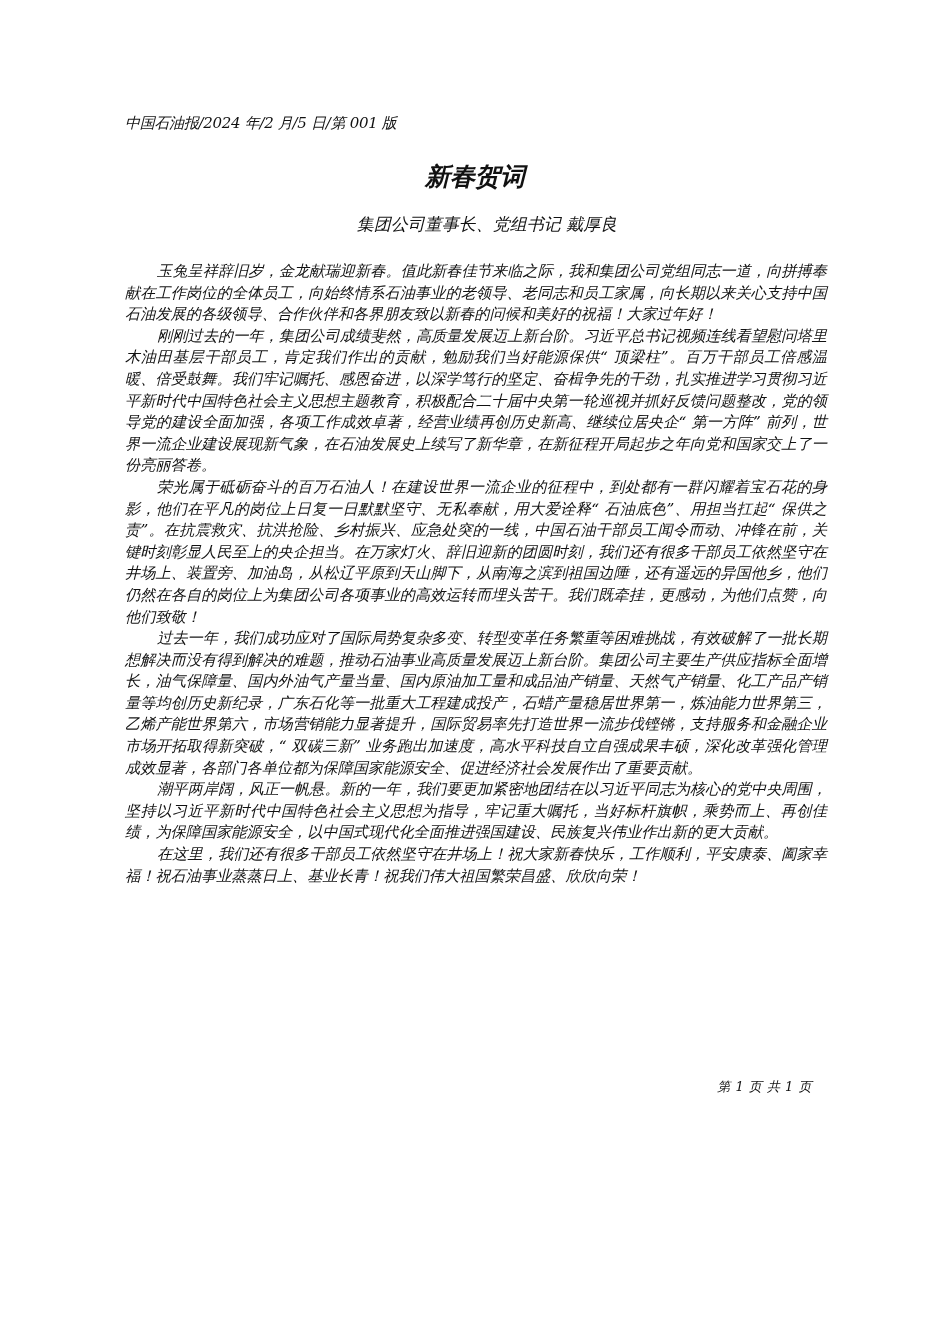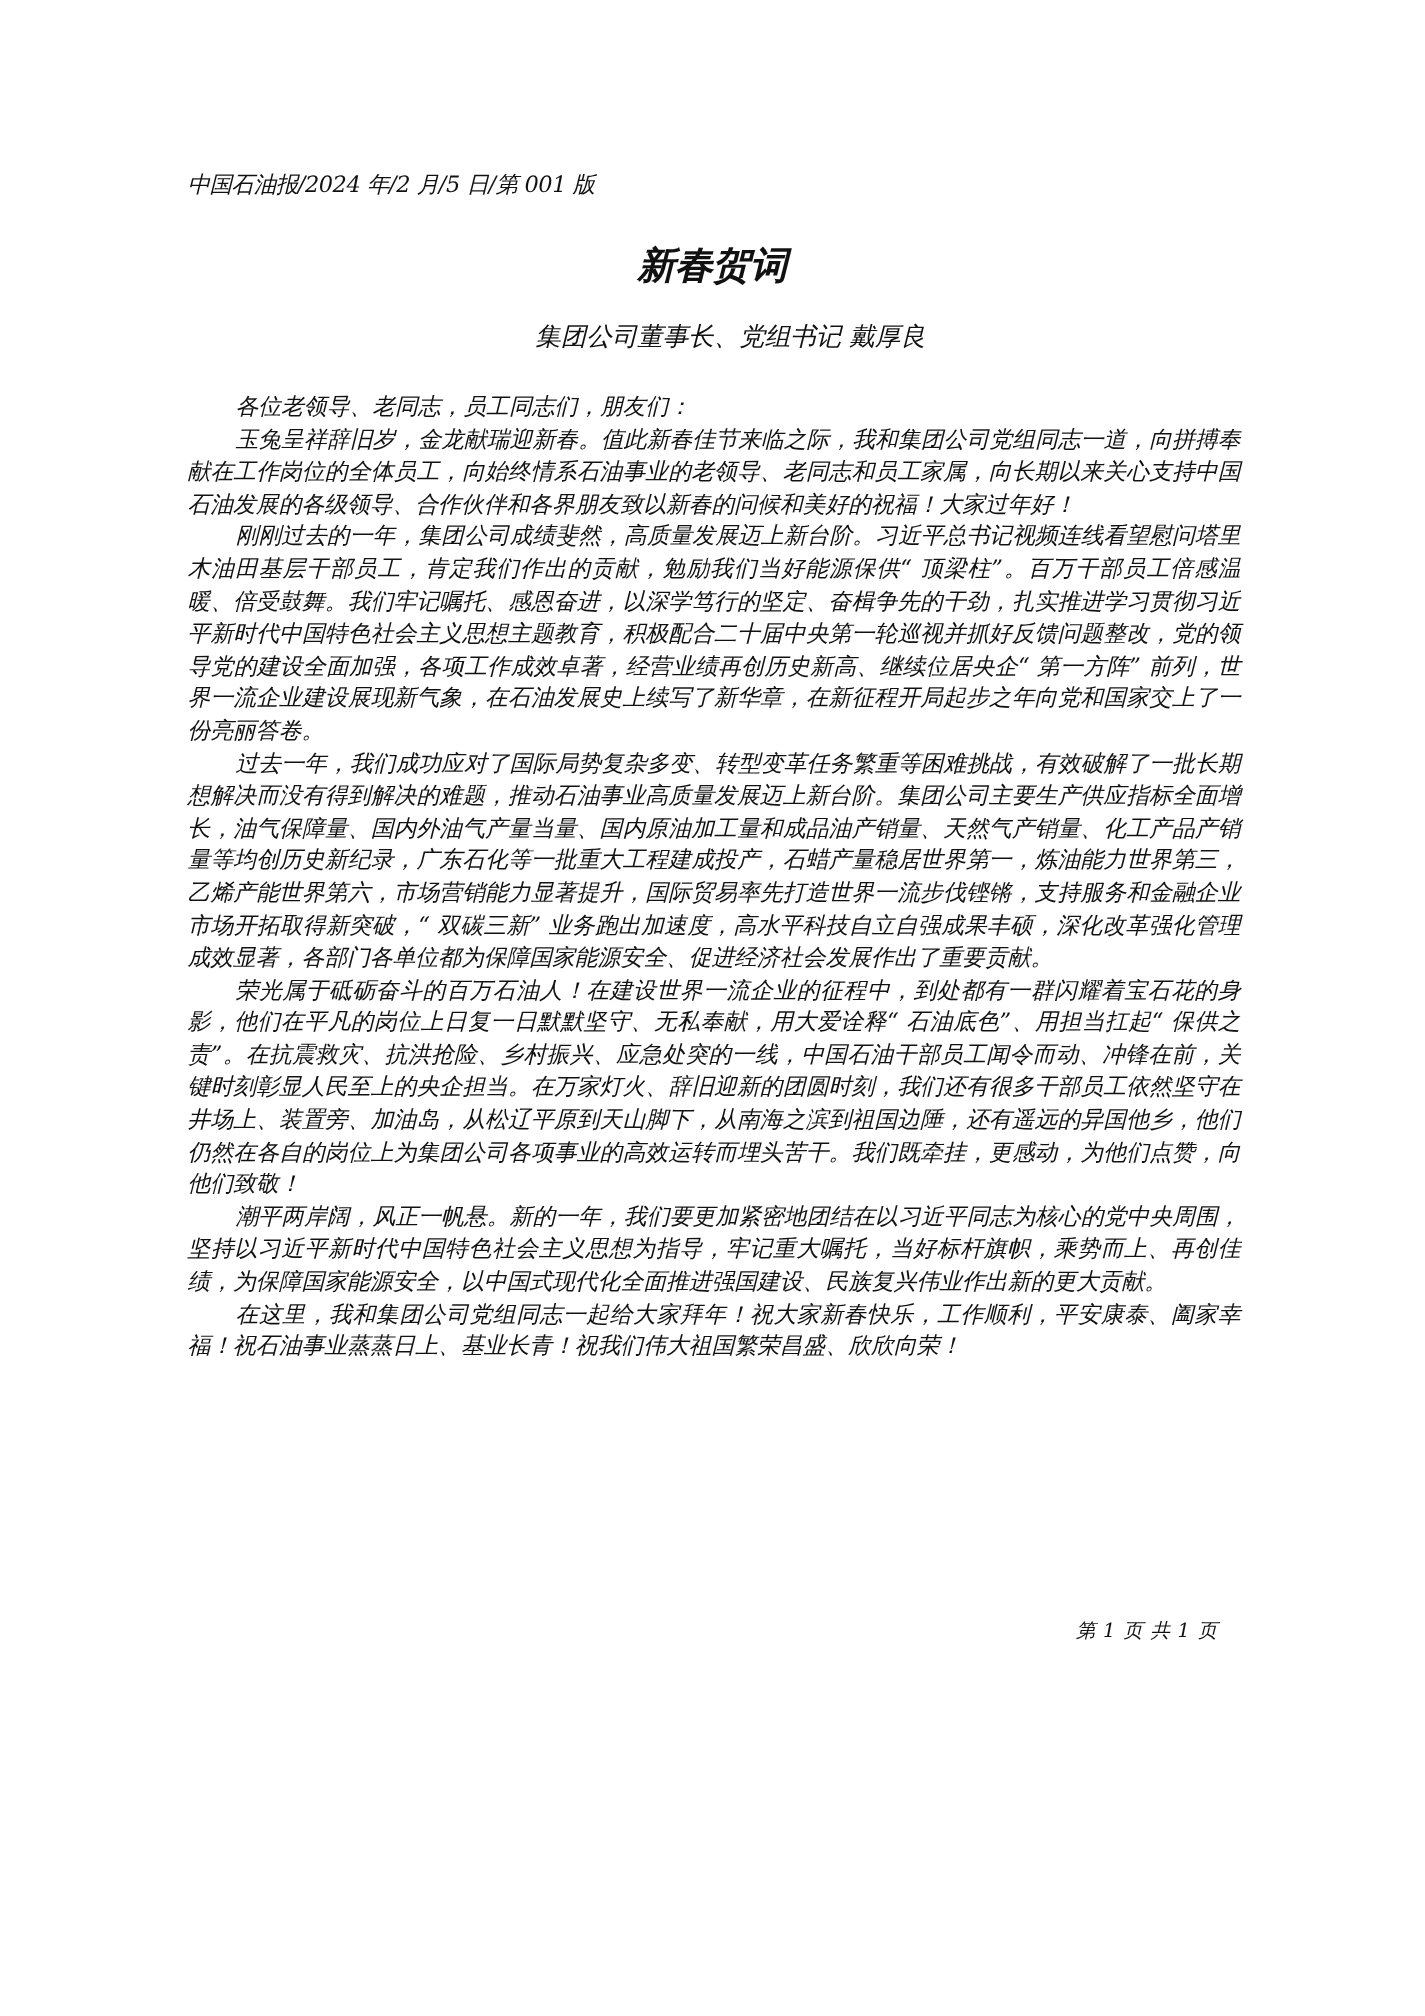--- a/index.html
+++ b/index.html
@@ -17,22 +17,21 @@
   .footer { position: absolute; right: 138px; top: 1078px; font-size: 13px; letter-spacing: 0.5px; }
 </style>
 </head>
 <body>
 
 <div class="page">
   <div class="source">中国石油报/2024 年/2 月/5 日/第  001 版</div>
   <div class="title">新春贺词</div>
   <div class="byline">集团公司董事长、党组书记    戴厚良</div>
   <div class="body">
-    <p>各位老领导、老同志，员工同志们，朋友们：</p>
     <p>玉兔呈祥辞旧岁，金龙献瑞迎新春。值此新春佳节来临之际，我和集团公司党组同志一道，向拼搏奉献在工作岗位的全体员工，向始终情系石油事业的老领导、老同志和员工家属，向长期以来关心支持中国石油发展的各级领导、合作伙伴和各界朋友致以新春的问候和美好的祝福！大家过年好！</p>
     <p>刚刚过去的一年，集团公司成绩斐然，高质量发展迈上新台阶。习近平总书记视频连线看望慰问塔里木油田基层干部员工，肯定我们作出的贡献，勉励我们当好能源保供“ 顶梁柱”。百万干部员工倍感温暖、倍受鼓舞。我们牢记嘱托、感恩奋进，以深学笃行的坚定、奋楫争先的干劲，扎实推进学习贯彻习近平新时代中国特色社会主义思想主题教育，积极配合二十届中央第一轮巡视并抓好反馈问题整改，党的领导党的建设全面加强，各项工作成效卓著，经营业绩再创历史新高、继续位居央企“ 第一方阵” 前列，世界一流企业建设展现新气象，在石油发展史上续写了新华章，在新征程开局起步之年向党和国家交上了一份亮丽答卷。</p>
+    <p>荣光属于砥砺奋斗的百万石油人！在建设世界一流企业的征程中，到处都有一群闪耀着宝石花的身影，他们在平凡的岗位上日复一日默默坚守、无私奉献，用大爱诠释“ 石油底色”、用担当扛起“ 保供之责”。在抗震救灾、抗洪抢险、乡村振兴、应急处突的一线，中国石油干部员工闻令而动、冲锋在前，关键时刻彰显人民至上的央企担当。在万家灯火、辞旧迎新的团圆时刻，我们还有很多干部员工依然坚守在井场上、装置旁、加油岛，从松辽平原到天山脚下，从南海之滨到祖国边陲，还有遥远的异国他乡，他们仍然在各自的岗位上为集团公司各项事业的高效运转而埋头苦干。我们既牵挂，更感动，为他们点赞，向他们致敬！</p>
     <p>过去一年，我们成功应对了国际局势复杂多变、转型变革任务繁重等困难挑战，有效破解了一批长期想解决而没有得到解决的难题，推动石油事业高质量发展迈上新台阶。集团公司主要生产供应指标全面增长，油气保障量、国内外油气产量当量、国内原油加工量和成品油产销量、天然气产销量、化工产品产销量等均创历史新纪录，广东石化等一批重大工程建成投产，石蜡产量稳居世界第一，炼油能力世界第三，乙烯产能世界第六，市场营销能力显著提升，国际贸易率先打造世界一流步伐铿锵，支持服务和金融企业市场开拓取得新突破，“ 双碳三新” 业务跑出加速度，高水平科技自立自强成果丰硕，深化改革强化管理成效显著，各部门各单位都为保障国家能源安全、促进经济社会发展作出了重要贡献。</p>
-    <p>荣光属于砥砺奋斗的百万石油人！在建设世界一流企业的征程中，到处都有一群闪耀着宝石花的身影，他们在平凡的岗位上日复一日默默坚守、无私奉献，用大爱诠释“ 石油底色”、用担当扛起“ 保供之责”。在抗震救灾、抗洪抢险、乡村振兴、应急处突的一线，中国石油干部员工闻令而动、冲锋在前，关键时刻彰显人民至上的央企担当。在万家灯火、辞旧迎新的团圆时刻，我们还有很多干部员工依然坚守在井场上、装置旁、加油岛，从松辽平原到天山脚下，从南海之滨到祖国边陲，还有遥远的异国他乡，他们仍然在各自的岗位上为集团公司各项事业的高效运转而埋头苦干。我们既牵挂，更感动，为他们点赞，向他们致敬！</p>
     <p>潮平两岸阔，风正一帆悬。新的一年，我们要更加紧密地团结在以习近平同志为核心的党中央周围，坚持以习近平新时代中国特色社会主义思想为指导，牢记重大嘱托，当好标杆旗帜，乘势而上、再创佳绩，为保障国家能源安全，以中国式现代化全面推进强国建设、民族复兴伟业作出新的更大贡献。</p>
-    <p>在这里，我和集团公司党组同志一起给大家拜年！祝大家新春快乐，工作顺利，平安康泰、阖家幸福！祝石油事业蒸蒸日上、基业长青！祝我们伟大祖国繁荣昌盛、欣欣向荣！</p>
+    <p>在这里，我们还有很多干部员工依然坚守在井场上！祝大家新春快乐，工作顺利，平安康泰、阖家幸福！祝石油事业蒸蒸日上、基业长青！祝我们伟大祖国繁荣昌盛、欣欣向荣！</p>
   </div>
   <div class="footer">第 1 页  共 1 页</div>
 </div>
 
 </body></html>

